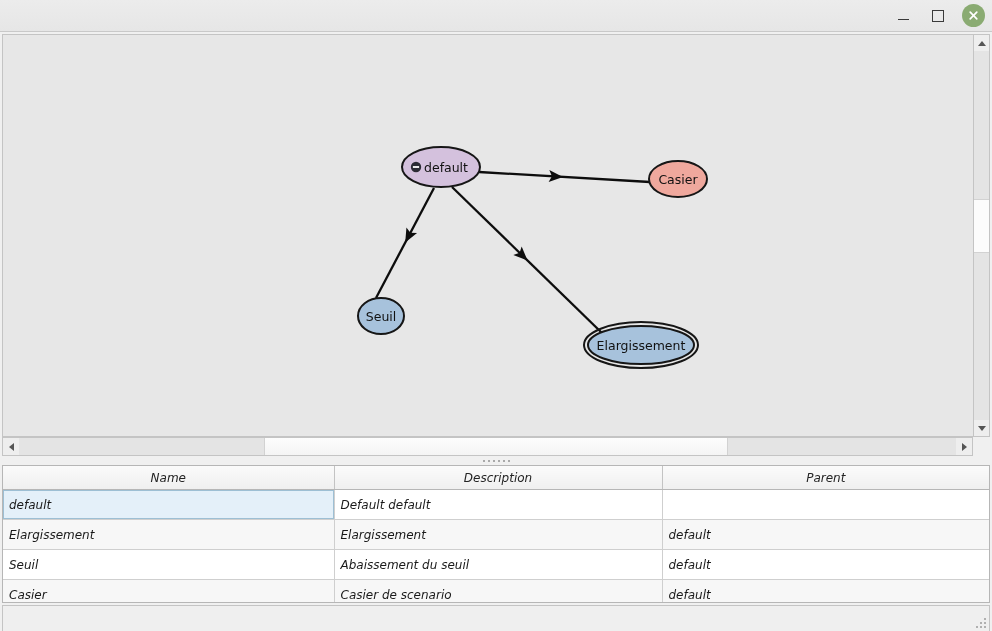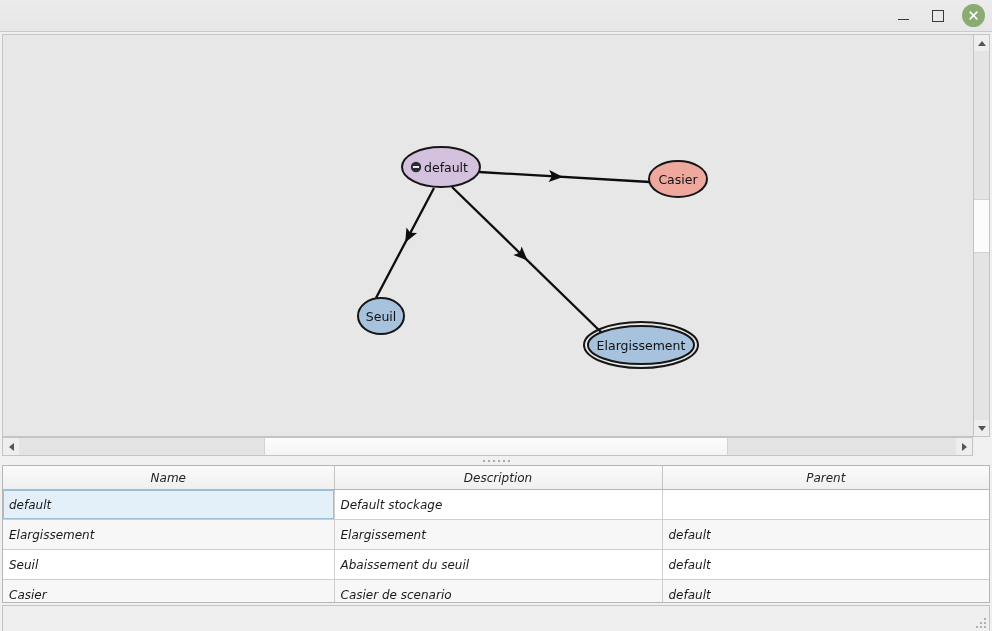--- a/index.html
+++ b/index.html
@@ -394,21 +394,21 @@
       <thead>
         <tr>
           <th>Name</th>
           <th>Description</th>
           <th>Parent</th>
         </tr>
       </thead>
       <tbody id="table-body">
           <tr class="plain">
             <td class="selected-cell">default</td>
-            <td>Default stockage</td>
+            <td>Default default</td>
             <td></td>
           </tr>
           <tr class="alt">
             <td>Elargissement</td>
             <td>Elargissement</td>
             <td>default</td>
           </tr>
           <tr class="plain">
             <td>Seuil</td>
             <td>Abaissement du seuil</td>

